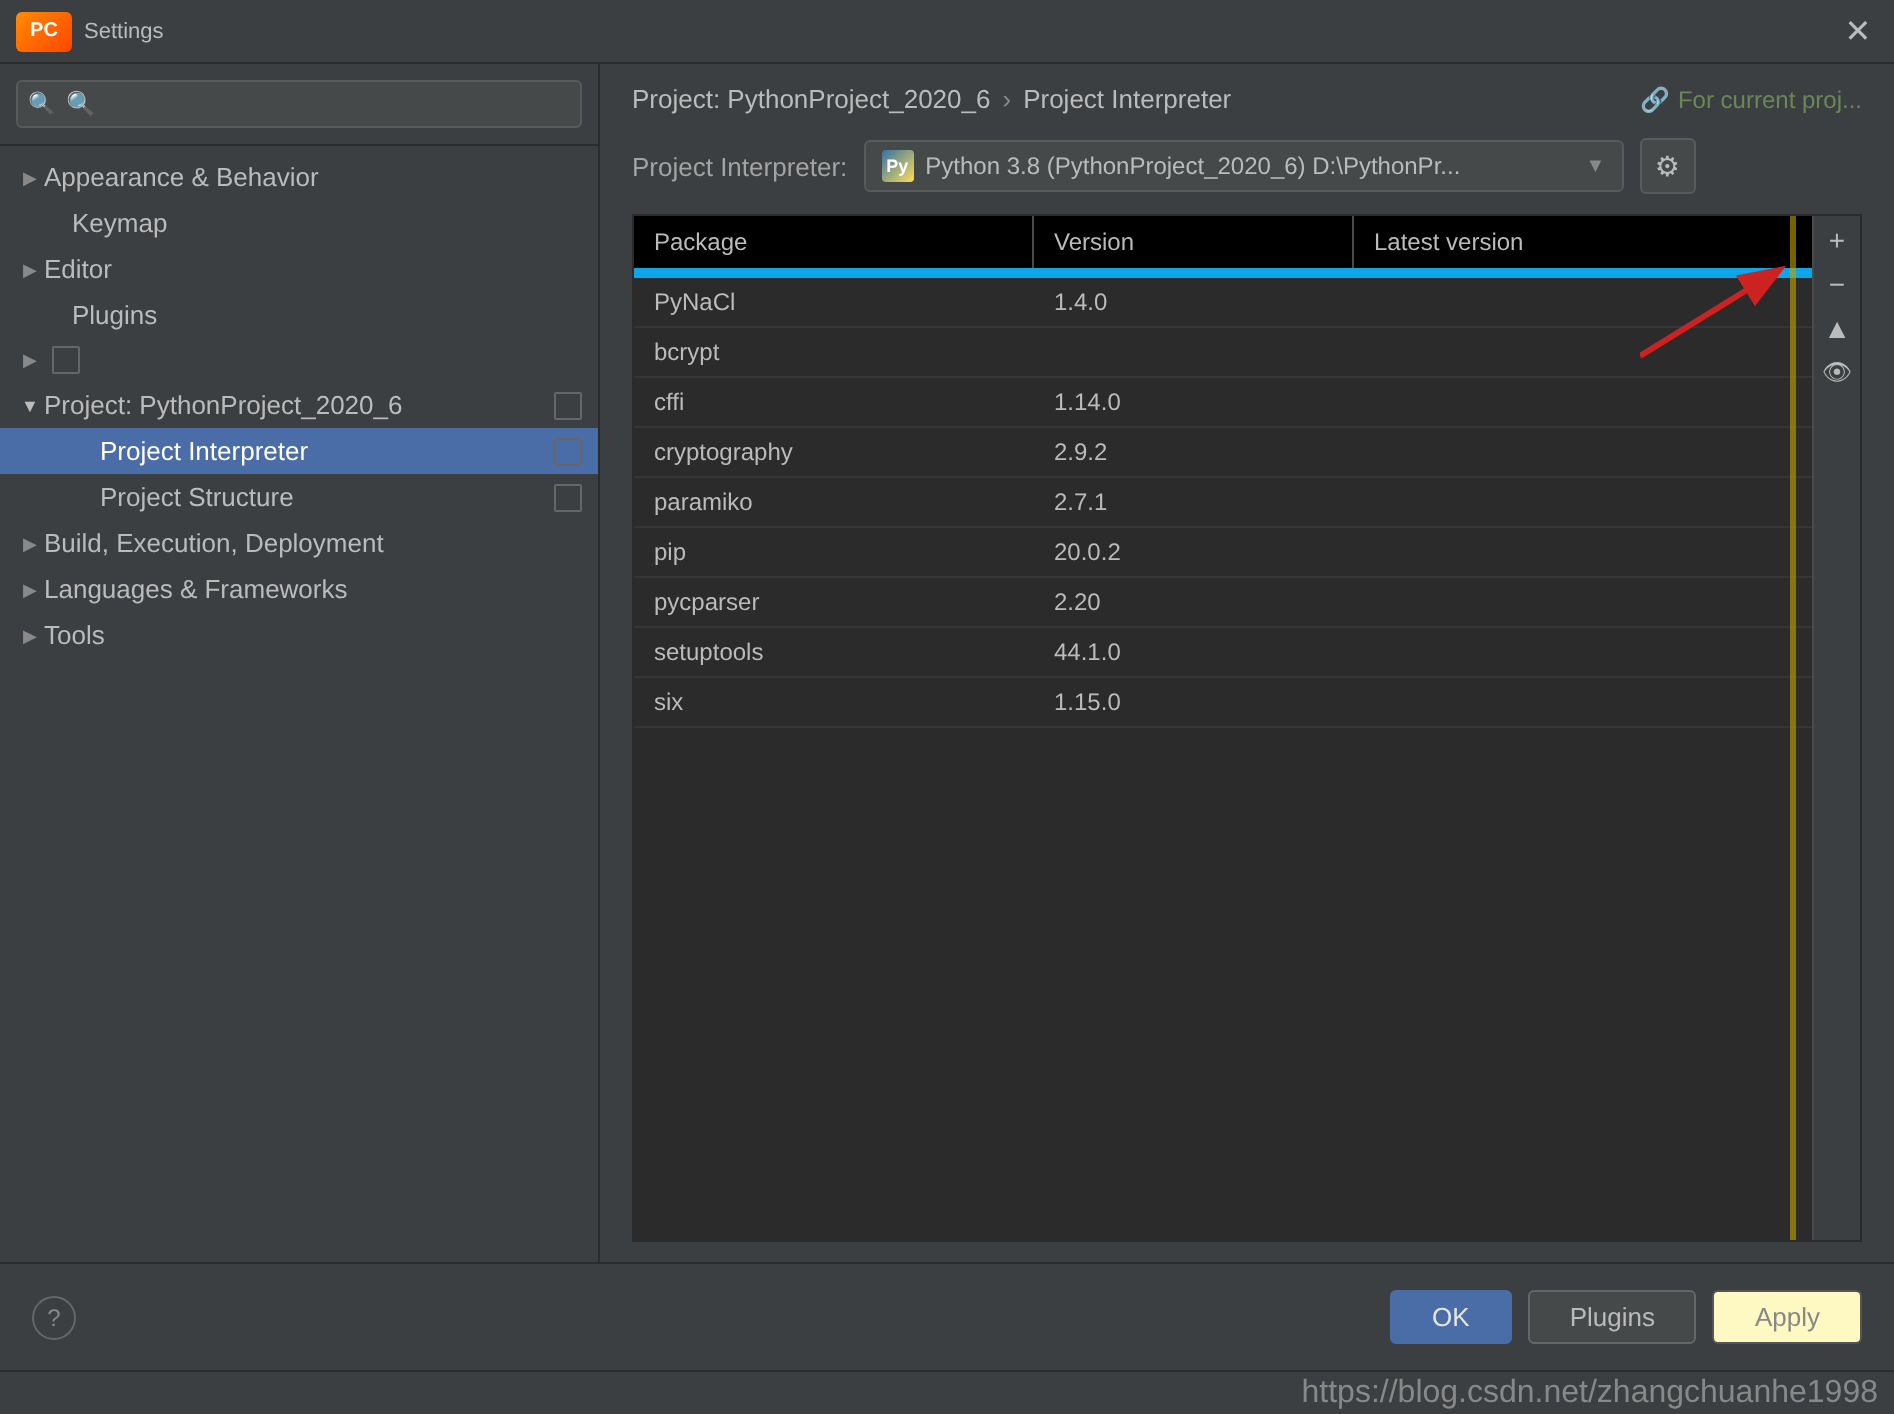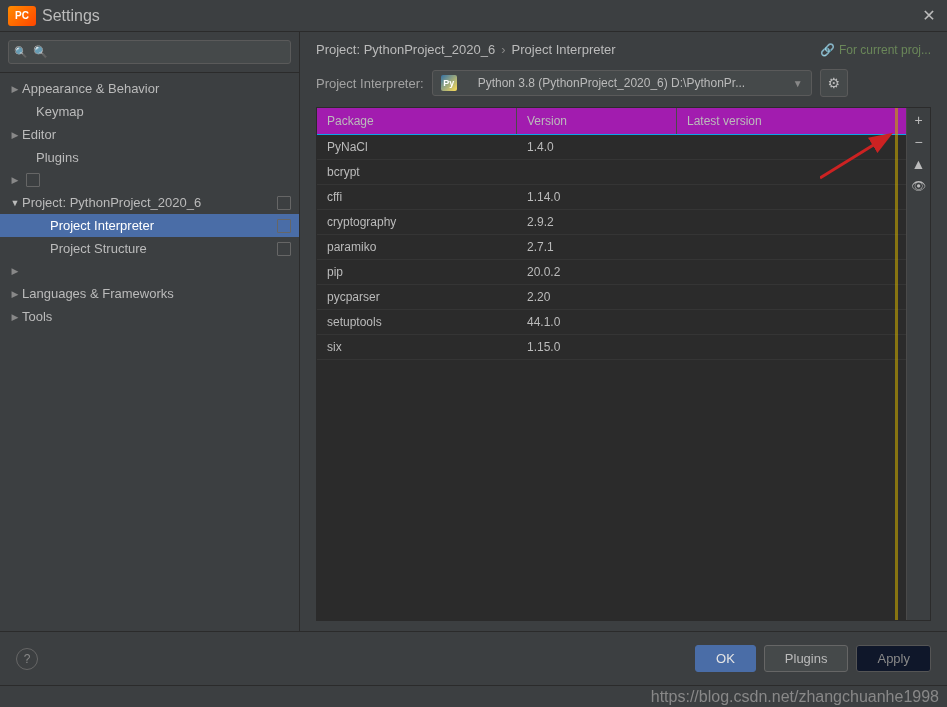--- a/index.html
+++ b/index.html
@@ -38,21 +38,21 @@
       border-radius: 3px;
       display: flex;
       align-items: center;
       justify-content: center;
       font-size: 10px;
       font-weight: bold;
       color: white;
     }
     .title-text {
       color: #bbbbbb;
-      font-size: 16px;
+      font-size: 11px;
     }
     .close-btn {
       width: 20px;
       height: 20px;
       display: flex;
       align-items: center;
       justify-content: center;
       cursor: pointer;
       color: #bbbbbb;
       font-size: 16px;
@@ -210,21 +210,21 @@
       font-size: 12px;
       display: flex;
       align-items: center;
       justify-content: space-between;
       cursor: pointer;
       max-width: 380px;
     }
     .interpreter-select-left {
       display: flex;
       align-items: center;
-      gap: 21px;
+      gap: 6px;
     }
     .python-icon {
       width: 16px;
       height: 16px;
       background: linear-gradient(135deg, #3572A5, #ffde57);
       border-radius: 2px;
       font-size: 9px;
       display: flex;
       align-items: center;
       justify-content: center;
@@ -255,22 +255,22 @@
       margin: 0 16px 10px;
       border: 1px solid #2b2b2b;
       background: #2b2b2b;
       display: flex;
       flex-direction: column;
       overflow: hidden;
       position: relative;
     }
     .table-header {
       display: flex;
-      background: #a21caf;
-      border-bottom: 1px solid #0ea5e9;
+      background: #000000;
+      border-bottom: 5px solid #0ea5e9;
       flex-shrink: 0;
     }
     .col-package {
       width: 200px;
       padding: 6px 10px;
       font-size: 12px;
       color: #bbbbbb;
       border-right: 1px solid #4a4a4a;
       flex-shrink: 0;
     }
@@ -397,21 +397,21 @@
       background: #4a6da7;
       border-color: #4a6da7;
       color: #e5e5e5;
     }
     .btn-cancel {
       background: #45494a;
       border-color: #666;
       color: #bbbbbb;
     }
     .btn-apply {
-      background: #0f172a;
+      background: #fef9c3;
       border-color: #555;
       color: #888;
       cursor: not-allowed;
     }
 
     
     .status-bar {
       height: 22px;
       background: #3c3f41;
       display: flex;
@@ -503,20 +503,21 @@
       </div>
 
       <div class="tree-item indent-2">
         <span class="tree-arrow"></span>
         <span class="tree-label">Project Structure</span>
         <span class="copy-icon"></span>
       </div>
 
       <div class="tree-item">
         <span class="tree-arrow">▶</span>
+        <span class="tree-label">Build, Execution, Deployment</span>
       </div>
 
       <div class="tree-item">
         <span class="tree-arrow">▶</span>
         <span class="tree-label">Languages &amp; Frameworks</span>
       </div>
 
       <div class="tree-item">
         <span class="tree-arrow">▶</span>
         <span class="tree-label">Tools</span>

